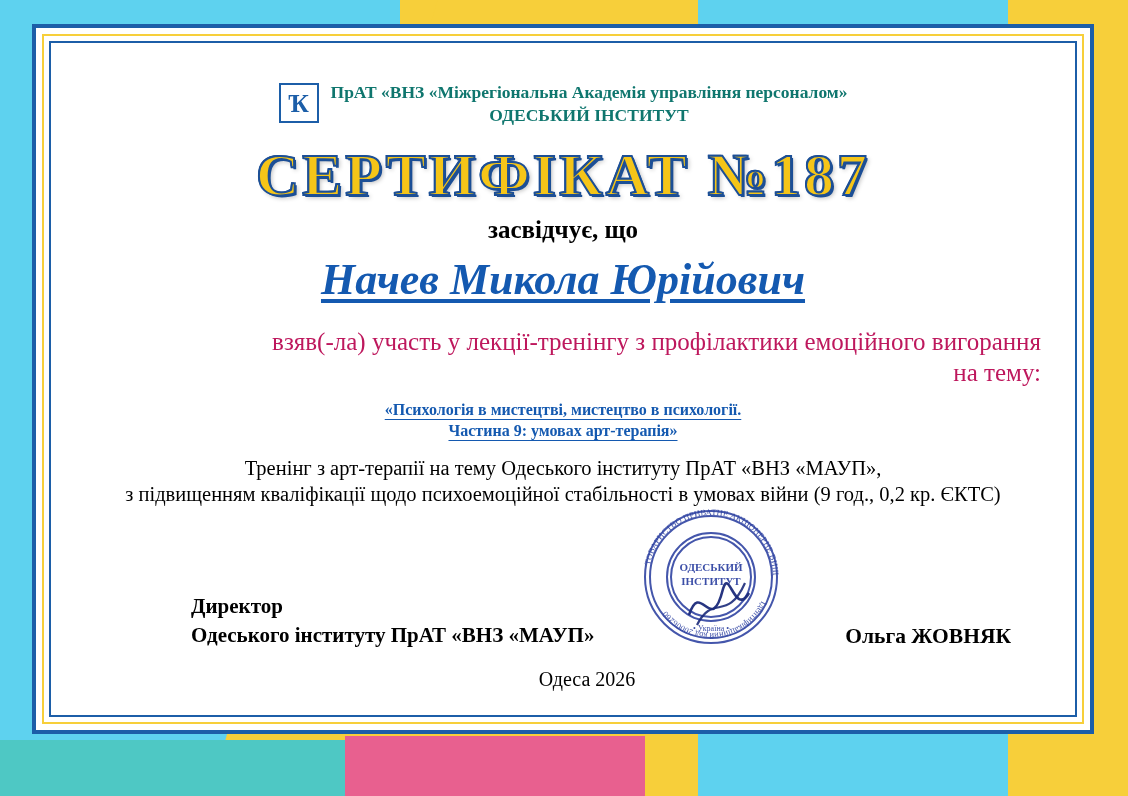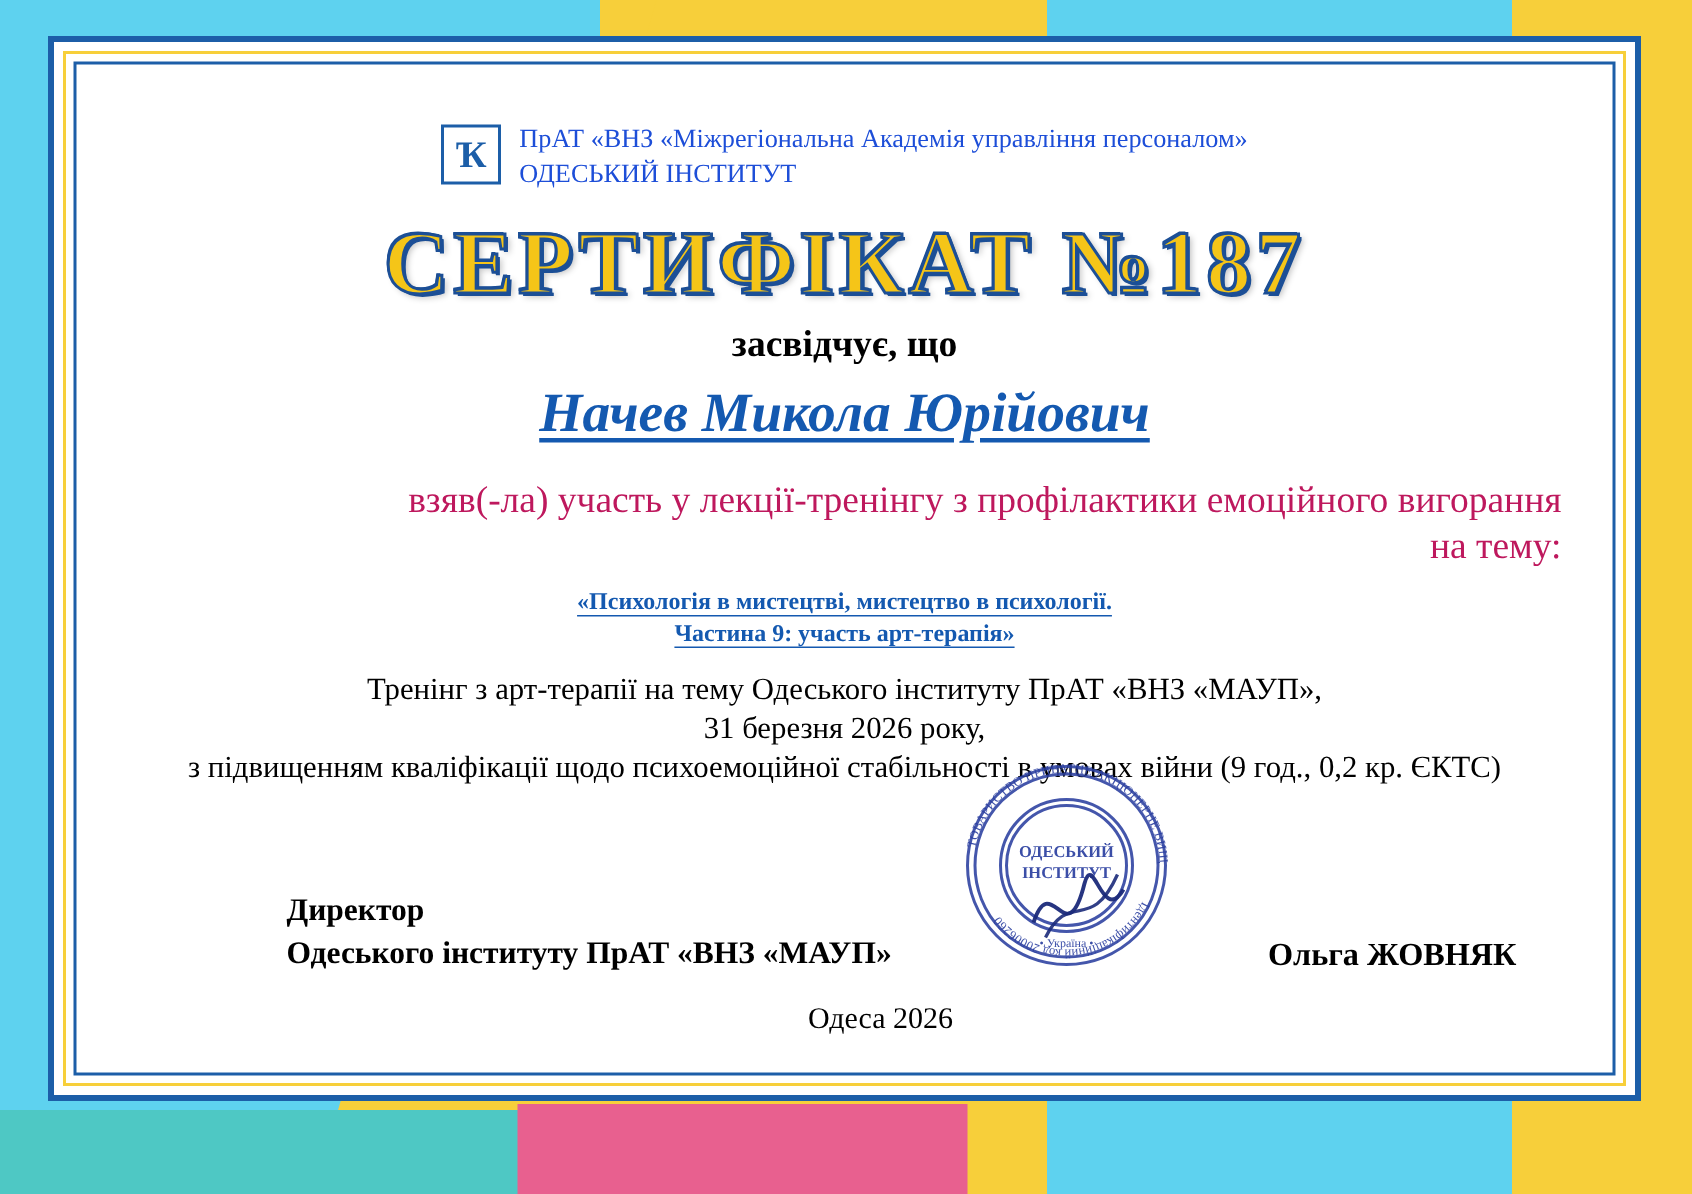--- a/index.html
+++ b/index.html
@@ -105,24 +105,25 @@
     margin-top: 2px;
   }
   .logo-glyph {
     color: #1c5ea8;
     font-family: "Liberation Serif", serif;
     font-size: 25px;
     font-weight: bold;
     line-height: 1;
   }
   .org-lines {
-    font-family: "Liberation Serif", serif;
-    font-weight: normal;
+    text-align: center;
+    font-family: "Liberation Serif", serif;
+    font-weight: bold;
     font-size: 17.5px;
-    color: #1d4ed8;
+    color: #0f766e;
     line-height: 1.32;
   }
 
   
   .cert-title {
     margin-top: 14px;
     text-align: center;
     font-family: "Liberation Serif", serif;
     font-weight: bold;
     font-size: 60px;
@@ -139,21 +140,21 @@
     text-align: center;
     font-weight: bold;
     font-size: 25px;
     margin-top: 6px;
     color: #000;
   }
 
   .recipient {
     text-align: center;
     margin-top: 10px;
-    font-size: 37px;
+    font-size: 44px;
     font-weight: bold;
     font-style: italic;
     color: #1459b0;
     text-decoration: underline;
     text-underline-offset: 5px;
   }
 
   .participation {
     text-align: right;
     margin-top: 22px;
@@ -261,25 +262,24 @@
 
         <div class="recipient">Начев Микола Юрійович</div>
 
         <div class="participation">
           <div>взяв(-ла) участь у лекції-тренінгу з профілактики емоційного вигорання</div>
           <div>на тему:</div>
         </div>
 
         <div class="topic">
           <div>«Психологія в мистецтві, мистецтво в психології.</div>
-          <div>Частина 9: участь арт-терапія»</div>
+          <div>Частина 9: умовах арт-терапія»</div>
         </div>
 
         <div class="detail first">Тренінг з арт-терапії на тему Одеського інституту ПрАТ «ВНЗ «МАУП»,</div>
-        <div class="detail">31 березня 2026 року,</div>
         <div class="detail">з підвищенням кваліфікації щодо психоемоційної стабільності в умовах війни (9 год., 0,2 кр. ЄКТС)</div>
 
 
         <div class="sign-block">
           <div>Директор</div>
           <div>Одеського інституту ПрАТ «ВНЗ «МАУП»</div>
         </div>
 
         <div class="signer-name">Ольга ЖОВНЯК</div>
 

